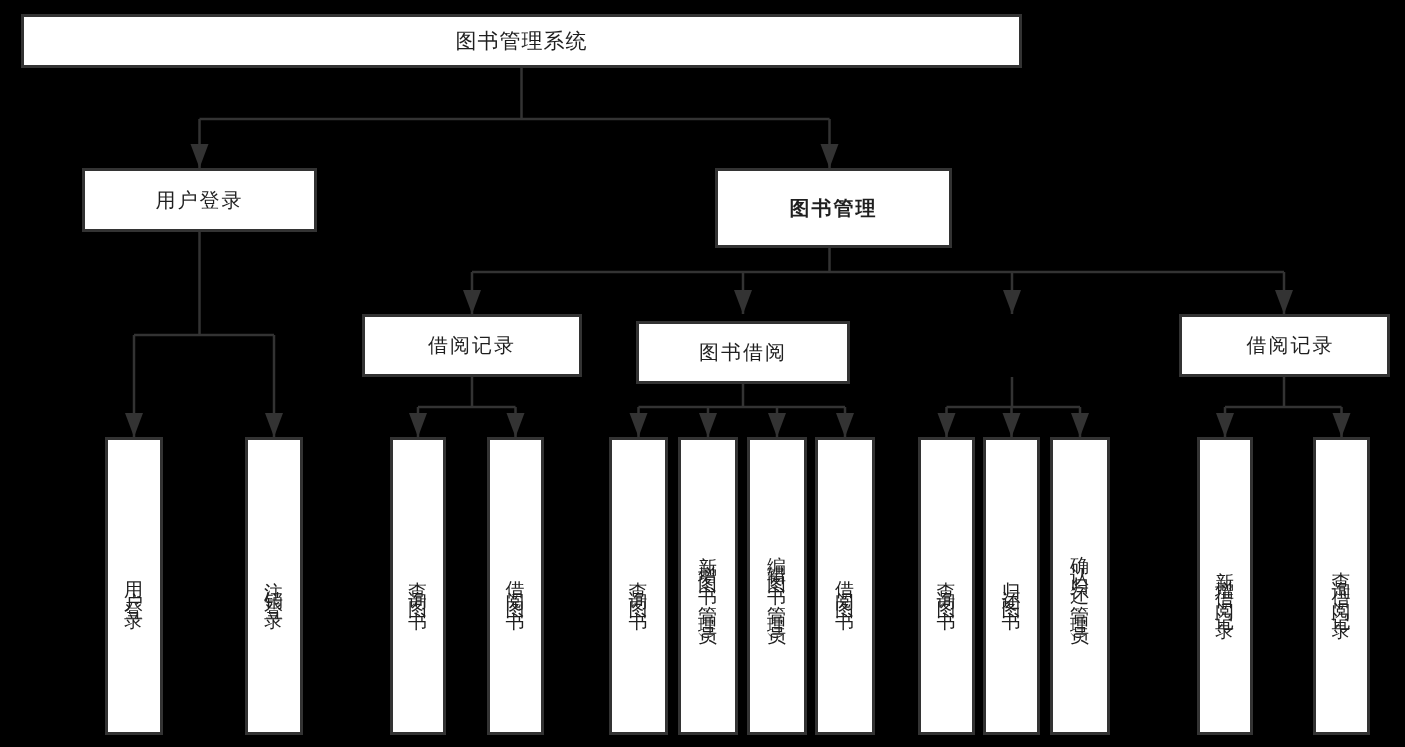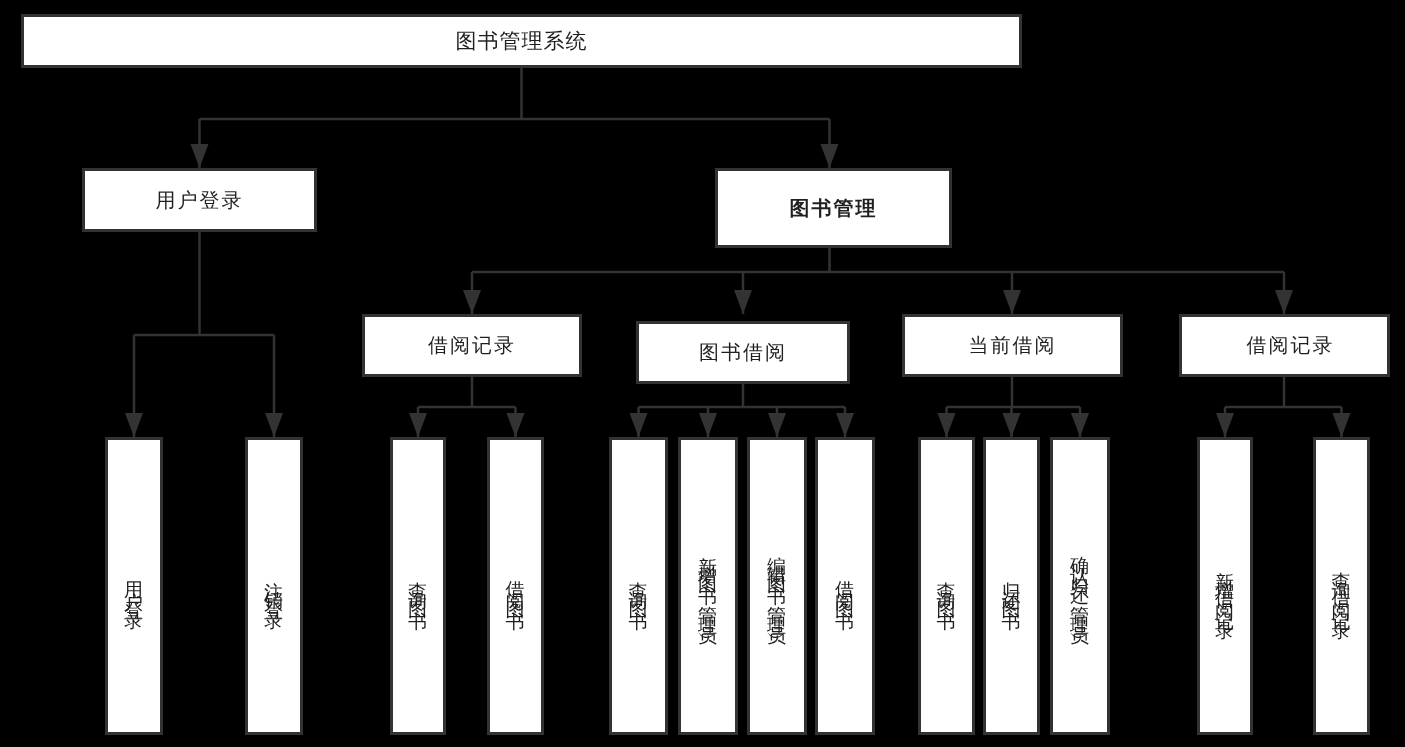--- a/index.html
+++ b/index.html
@@ -117,21 +117,20 @@
     </g>
   </svg>
 
   <div class="node root-node" style="left:21px; top:14px; width:1001px; height:54px;">图书管理系统</div>
 
   <div class="node" style="left:82px; top:168px; width:235px; height:64px;">用户登录</div>
   <div class="node" style="left:715px; top:168px; width:237px; height:80px;font-weight:bold;">图书管理</div>
 
   <div class="node" style="left:362px; top:314px; width:220px; height:63px;">借阅记录</div>
   <div class="node" style="left:636px; top:314px; width:214px; height:63px;margin-top:7px;">图书借阅</div>
-  <div class="node" style="left:902px; top:314px; width:221px; height:63px;">当前借阅</div>
   <div class="node" style="left:1179px; top:314px; width:211px; height:63px;padding-left:12px;">借阅记录</div>
 
   <div class="vnode" style="left:105px; width:58px;">用户登录</div>
   <div class="vnode" style="left:245px; width:58px;">注销登录</div>
 
   <div class="vnode" style="left:390px; width:56px;">查询图书</div>
   <div class="vnode" style="left:487px; width:57px;">借阅图书</div>
 
   <div class="vnode" style="left:609px; width:59px;">查询图书</div>
   <div class="vnode" style="left:678px; width:60px;">新增图书（管理员）</div>

